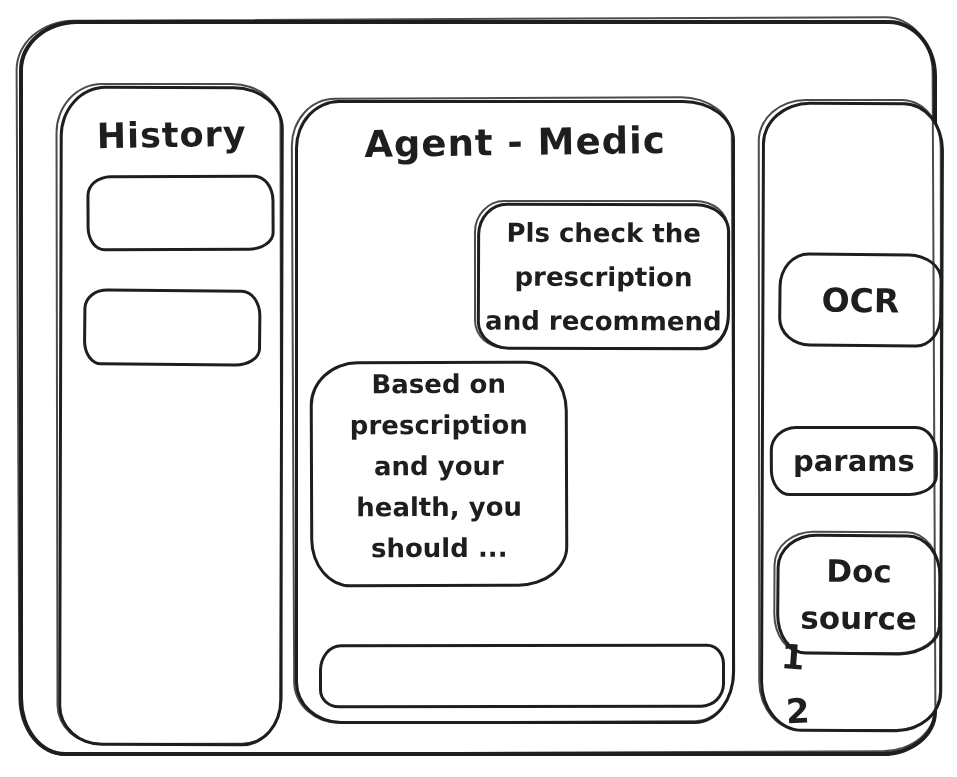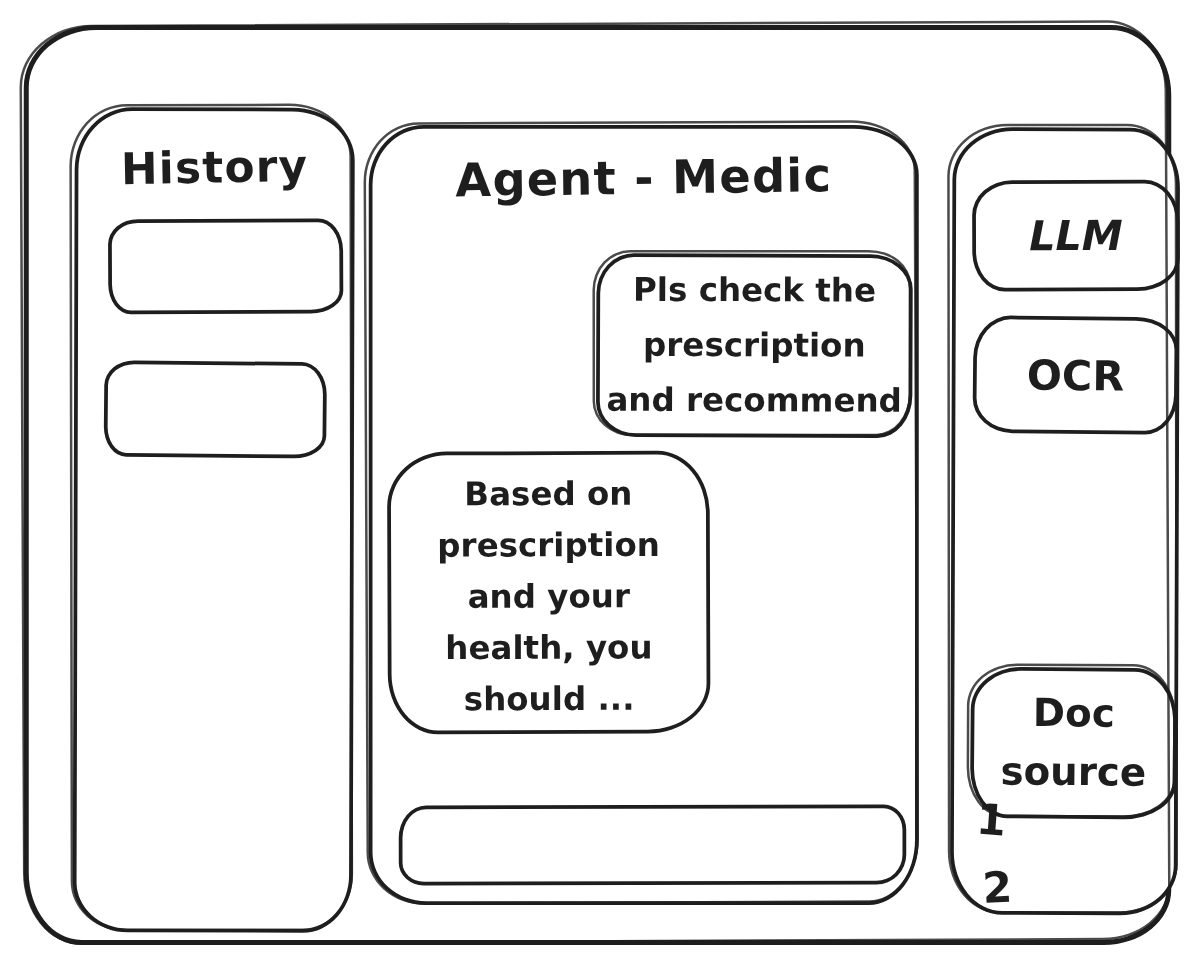--- a/index.html
+++ b/index.html
@@ -74,21 +74,21 @@
   }
   .bubble.user {
     left: 179px; top: 100px; width: 253px; height: 147px;
     border-radius: 30px 34px 28px 32px / 32px 28px 34px 28px;
     line-height: 44px; padding-top: 5px;
     transform: rotate(0.2deg);
   }
   .bubble.assistant {
     left: 12px; top: 258px; width: 258px; height: 226px;
     border-radius: 48px 42px 50px 40px / 44px 50px 40px 48px;
-    line-height: 41px; padding-top: 12px;
+    line-height: 41px; 
     transform: rotate(-0.2deg);
   }
   .message-input {
     position: absolute;
     left: 21px; top: 541px; width: 406px; height: 64px;
     border: 3px solid var(--ink);
     background: var(--paper);
     border-radius: 22px 18px 24px 20px / 26px 20px 24px 18px;
     font-family: "DejaVu Sans", sans-serif;
     font-size: 24px; color: var(--ink);
@@ -164,21 +164,21 @@
 and recommend</div>
       <div class="bubble assistant">Based on
 prescription
 and your
 health, you
 should ...</div>
       <input class="message-input" type="text" placeholder="" style="">
     </div>
 
     <div class="sketch tools-panel dbl">
-      <div class="tool-button llm">LLM</div>
       <div class="tool-button ocr">OCR</div>
+      <div class="tool-button params">params</div>
       <div class="tool-button docsource dbl">Doc source</div>
       <div class="doc-item one">1</div>
       <div class="doc-item two">2</div>
     </div>
 
   </div>
 </div>
 
 </body></html>

